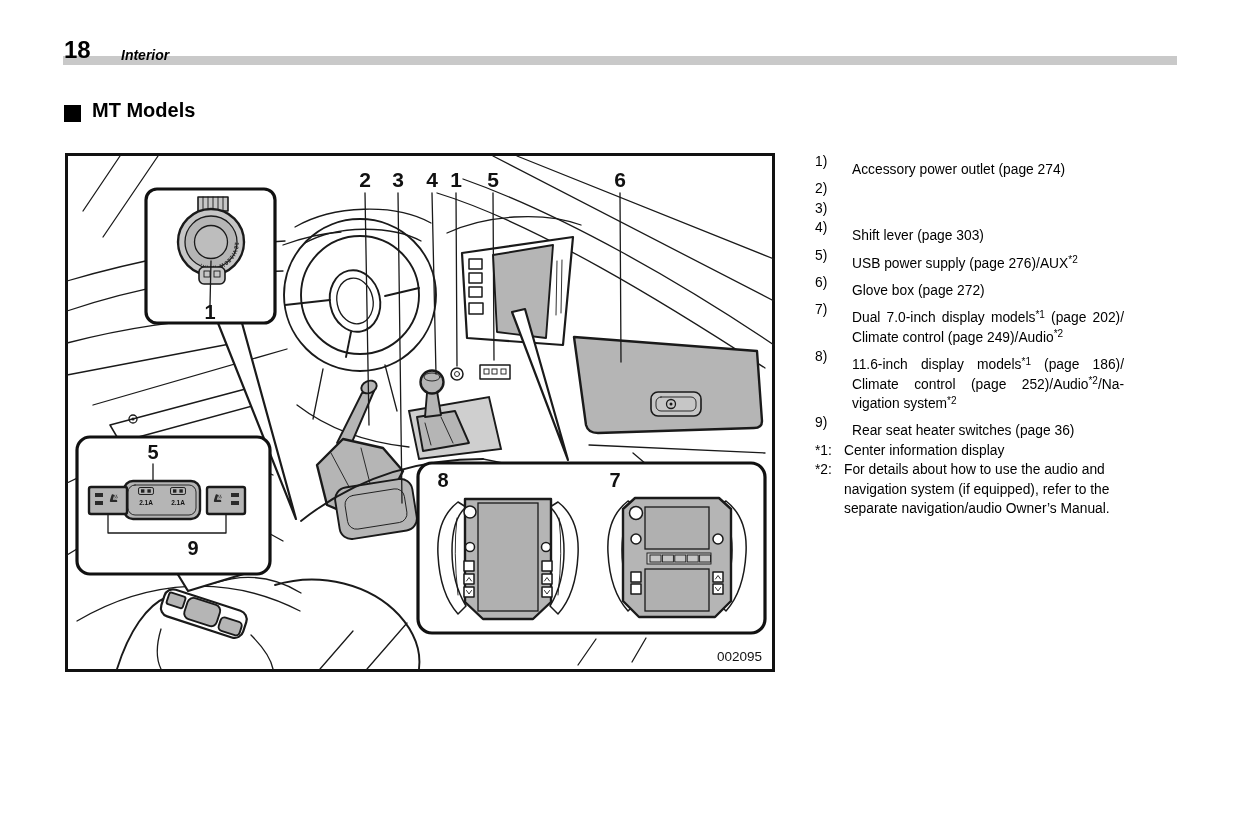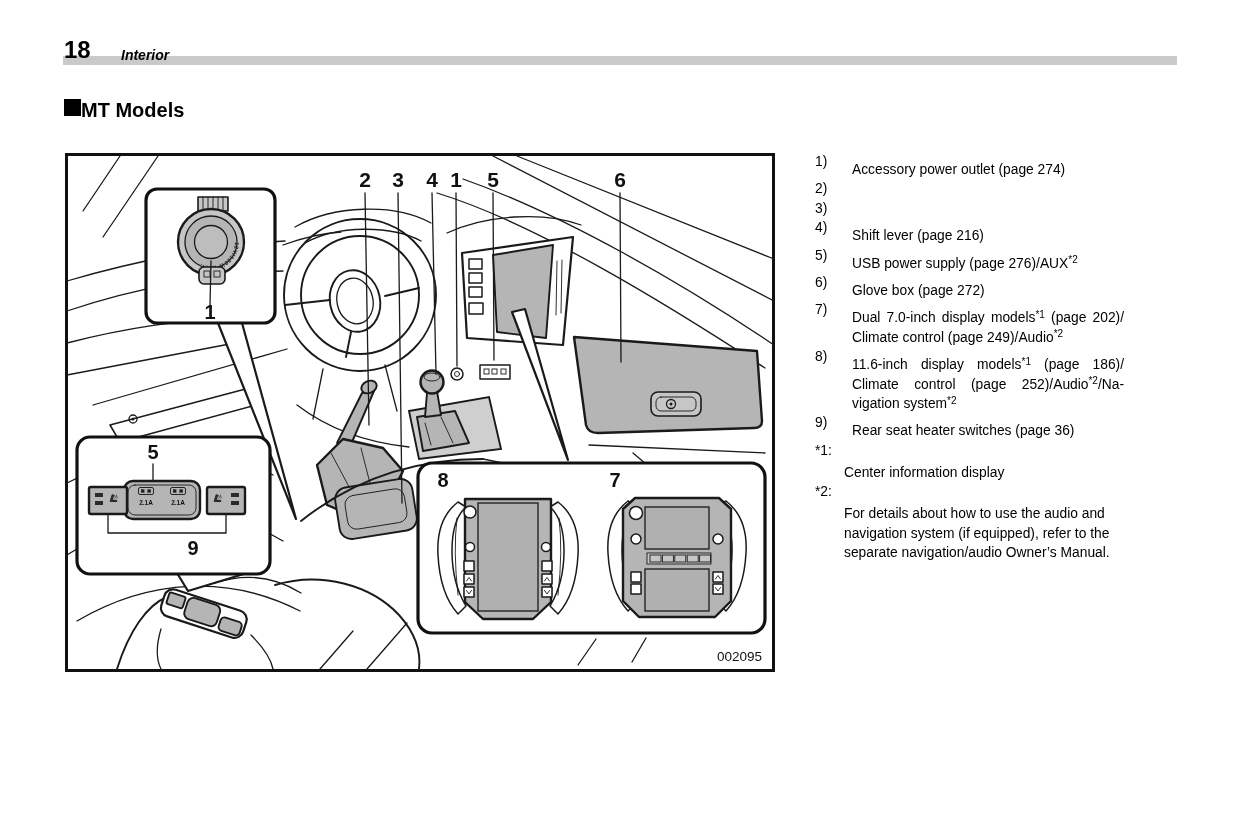--- a/index.html
+++ b/index.html
@@ -2,34 +2,34 @@
 <html><head>
 <meta charset="utf-8">
 <style>
   html,body{margin:0;padding:0;background:#fff;}
   body{width:1241px;height:827px;position:relative;font-family:"Liberation Sans",sans-serif;color:#000;overflow:hidden;}
 
   .hdr-num{position:absolute;left:64px;top:36px;font-size:24px;font-weight:bold;}
   .hdr-bar{position:absolute;left:63px;top:56px;width:1114px;height:9px;background:#c9c9c9;}
   .hdr-sec{position:absolute;left:121px;top:47px;font-size:14px;font-weight:bold;font-style:italic;}
 
-  .sec-title{position:absolute;left:64px;top:99px;display:flex;align-items:flex-start;font-size:20px;font-weight:bold;}
+  .sec-title{position:absolute;left:64px;top:99px;display:flex;align-items:flex-end;gap:11px;font-size:20px;font-weight:bold;}
   .sec-sq{width:17px;height:17px;background:#000;flex:none;}
 
   .fig{position:absolute;left:65px;top:153px;width:710px;height:519px;}
   .fig svg{display:block;}
 
   .legend{position:absolute;left:815px;top:152px;width:350px;font-size:13.8px;line-height:19.4px;}
   .lrow{display:flex;}
   .lnum{width:37px;flex:none;}
   .ltext{width:272px;margin-top:8px;}
   .ltext.just{text-align:justify;}
   .nrow{display:flex;}
   .nlabel{width:29px;flex:none;}
-  .ntext{width:312px;margin-top:22px;}
+  .ntext{width:312px;}
   sup{font-size:10px;line-height:0;position:relative;top:-4.5px;vertical-align:baseline;}
 
   
   .s{fill:none;stroke:#1a1a1a;stroke-width:1.3;stroke-linecap:round;stroke-linejoin:round;}
   .st{fill:none;stroke:#1a1a1a;stroke-width:0.9;stroke-linecap:round;}
   .s2{fill:none;stroke:#1a1a1a;stroke-width:1.9;stroke-linecap:round;stroke-linejoin:round;}
   .wf{fill:#fff;stroke:#1a1a1a;stroke-width:1.5;stroke-linejoin:round;}
   .wf2{fill:#fff;stroke:#1a1a1a;stroke-width:2.2;stroke-linejoin:round;}
   .gf{fill:#b5b5b5;stroke:#1a1a1a;stroke-width:1.9;stroke-linejoin:round;}
   .gf2{fill:#b5b5b5;stroke:#1a1a1a;stroke-width:2.4;stroke-linejoin:round;}
@@ -313,21 +313,21 @@
         <span class="ltext">Accessory power outlet (page 274)</span>
       </div>
       <div class="lrow">
         <span class="lnum">2)</span>
       </div>
       <div class="lrow">
         <span class="lnum">3)</span>
       </div>
       <div class="lrow">
         <span class="lnum">4)</span>
-        <span class="ltext">Shift lever (page 216)</span>
+        <span class="ltext">Shift lever (page 303)</span>
       </div>
       <div class="lrow">
         <span class="lnum">5)</span>
         <span class="ltext">USB power supply (page 276)/​AUX<sup>*2</sup></span>
       </div>
       <div class="lrow">
         <span class="lnum">6)</span>
         <span class="ltext">Glove box (page 272)</span>
       </div>
       <div class="lrow">

